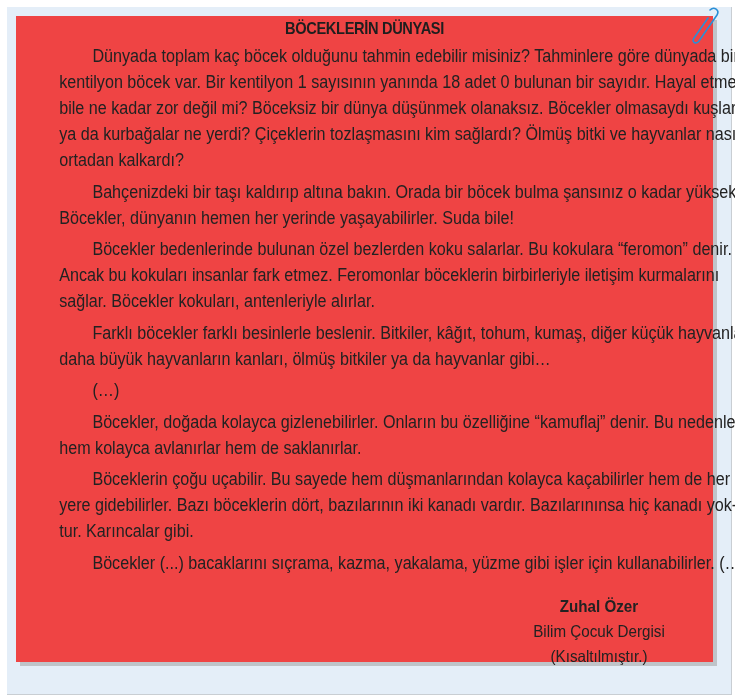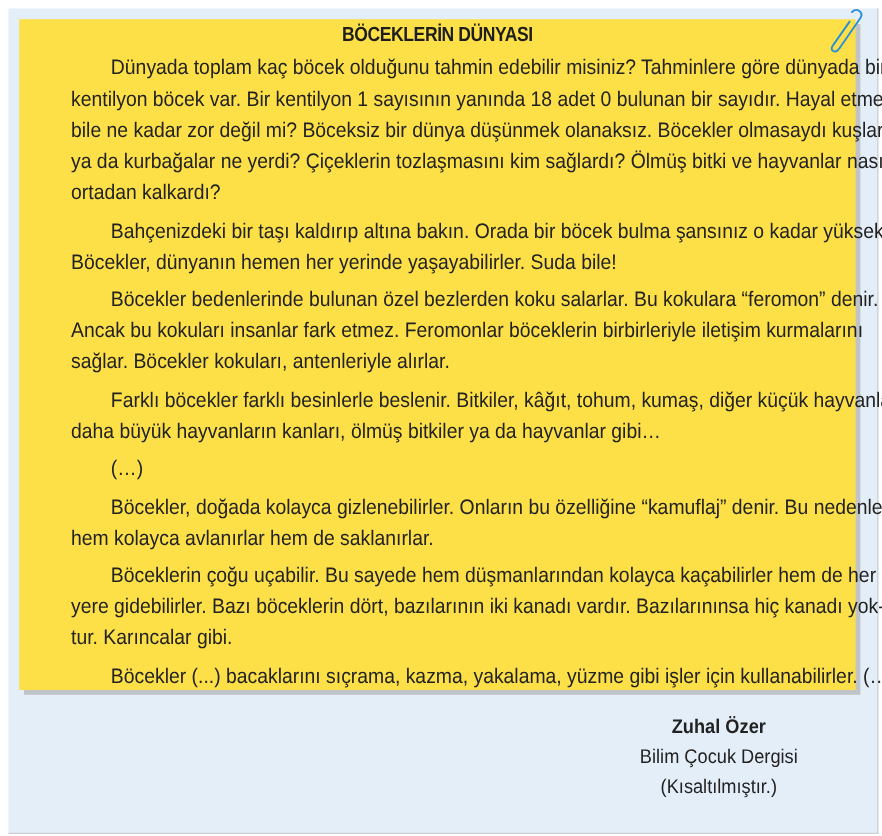--- a/index.html
+++ b/index.html
@@ -23,22 +23,22 @@
       background: #e4eef8;
       border-right: 1px solid #c9ced3;
       border-bottom: 1px solid #c9ced3;
       box-sizing: border-box;
     }
     .card {
       position: absolute;
       left: 16px;
       top: 16px;
       width: 697px;
-      height: 559px;
-      background: #fde047;
+      height: 646px;
+      background: #ef4444;
       box-shadow: 4px 4px 0 #bfc4c9;
       box-sizing: border-box;
     }
     .title {
       position: absolute;
       left: 0;
       top: 3px;
       width: 100%;
       text-align: center;
       font-weight: bold;

